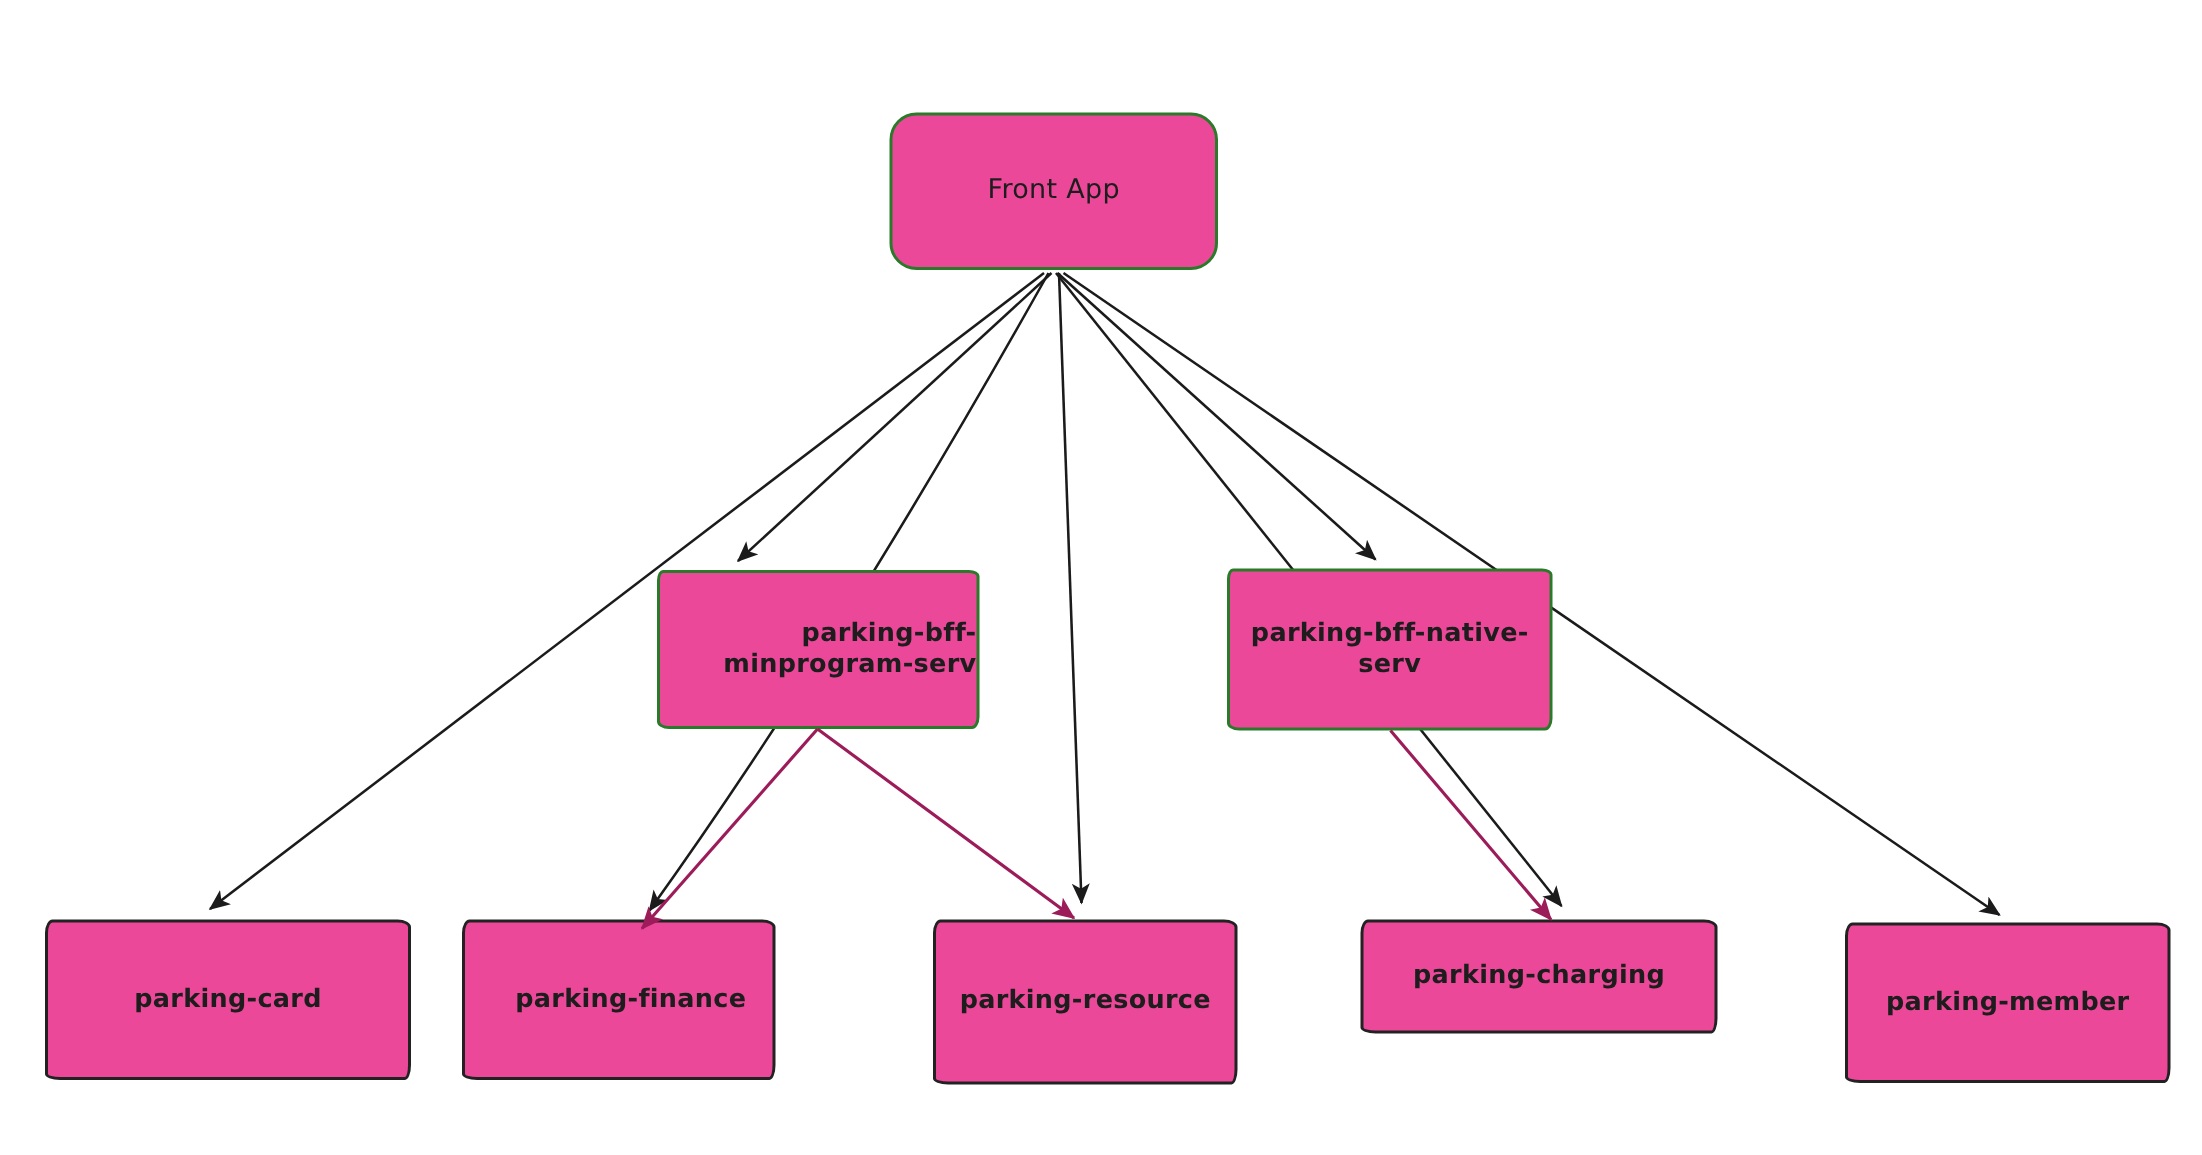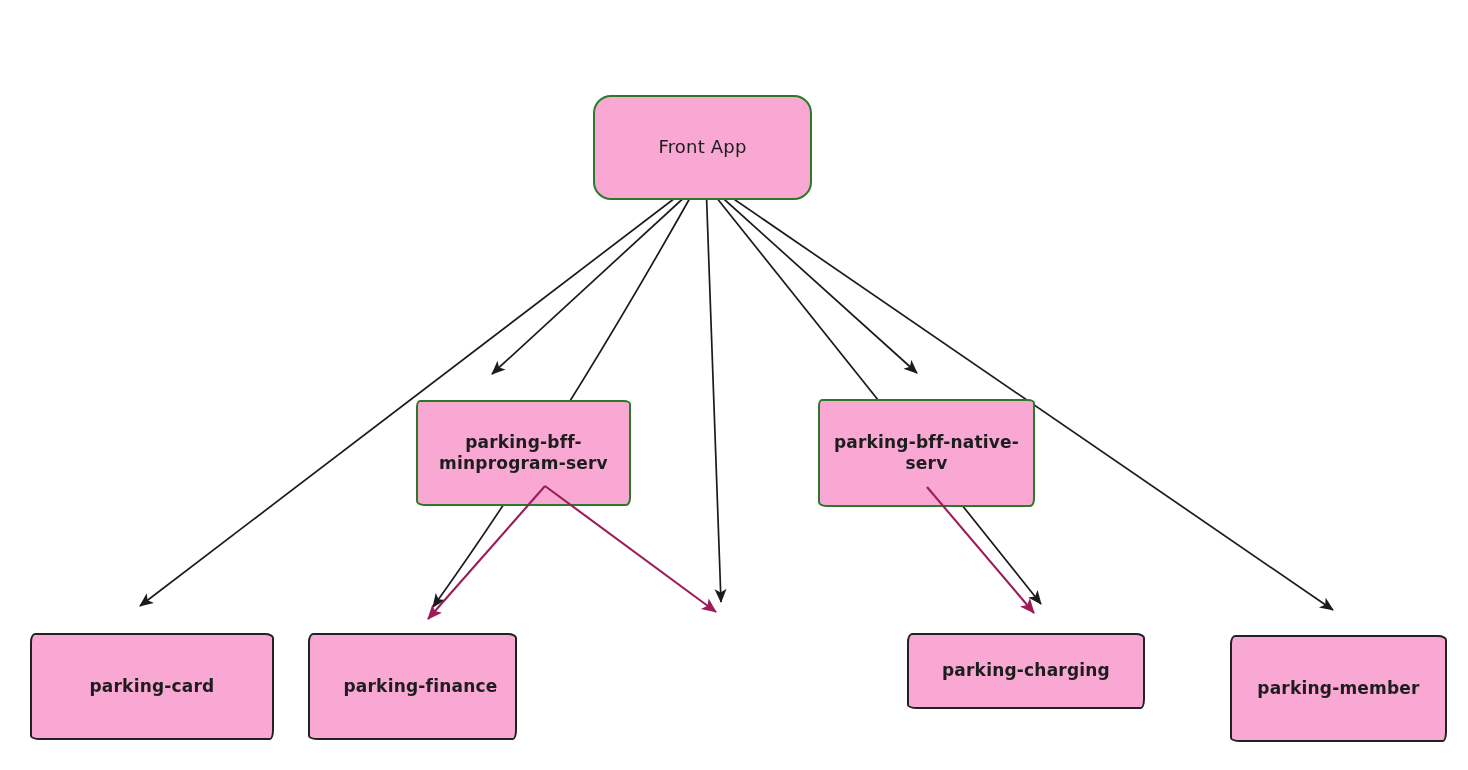--- a/index.html
+++ b/index.html
@@ -29,51 +29,50 @@
   #maroon-edges { z-index: 3; pointer-events: none; }
 
   .edge-black { stroke: var(--ink); stroke-width: 1.7; fill: none; }
   .edge-maroon { stroke: var(--maroon); stroke-width: 2.1; fill: none; }
   #ah-black path { fill: var(--ink); }
   #ah-maroon path { fill: var(--maroon); }
 
   .node {
     position: absolute;
     z-index: 2;
-    background: #f9a8d4;
+    background: #ec4899;
     display: flex;
     flex-direction: column;
     align-items: center;
     justify-content: center;
     text-align: center;
     color: var(--text);
     font-size: 17px;
     font-weight: 700;
     letter-spacing: 0.2px;
     line-height: 1.25;
-    margin-top: 20px;
   }
   .node span { display: block; }
   .node.green-border {
     border: 2px solid var(--green);
     
     border-radius: 4px 7px 5px 8px / 7px 4px 8px 5px;
   }
   .node.black-border {
     border: 2px solid #222222;
     border-radius: 5px 9px 4px 10px / 9px 5px 10px 4px;
   }
   .node.rounded {
     border: 2px solid var(--green);
     border-radius: 18px;
     font-weight: 400;
     font-size: 18px;
   }
   #n-front-app  { left: 593px; top: 75px;  width: 219px; height: 105px; }
-  #n-minprogram { left: 416px; top: 380px; width: 215px; height: 106px; }
+  #n-minprogram { left: 438px; top: 380px; width: 215px; height: 106px; align-items: flex-end; }
   #n-native     { left: 818px; top: 379px; width: 217px; height: 108px; }
   #n-card       { left: 30px;  top: 613px; width: 244px; height: 107px; }
   #n-finance    { left: 308px; top: 613px; width: 209px; height: 107px; padding-left: 16px; }
   #n-resource   { left: 622px; top: 613px; width: 203px; height: 110px; }
   #n-charging   { left: 907px; top: 613px; width: 238px; height: 76px; }
   #n-member     { left: 1230px; top: 615px; width: 217px; height: 107px; }
 </style>
 </head>
 <body>
 
@@ -109,20 +108,23 @@
   </div>
 
   <div class="node black-border node-layer" id="n-card">
     <span>parking-card</span>
   </div>
 
   <div class="node black-border node-layer" id="n-finance">
     <span>parking-finance</span>
   </div>
 
+  <div class="node black-border node-layer" id="n-resource">
+    <span>parking-resource</span>
+  </div>
 
   <div class="node black-border node-layer" id="n-charging">
     <span>parking-charging</span>
   </div>
 
   <div class="node black-border node-layer" id="n-member">
     <span>parking-member</span>
   </div>
 
   <svg class="edge-layer" id="maroon-edges" viewBox="0 0 1468 770" xmlns="http://www.w3.org/2000/svg">

